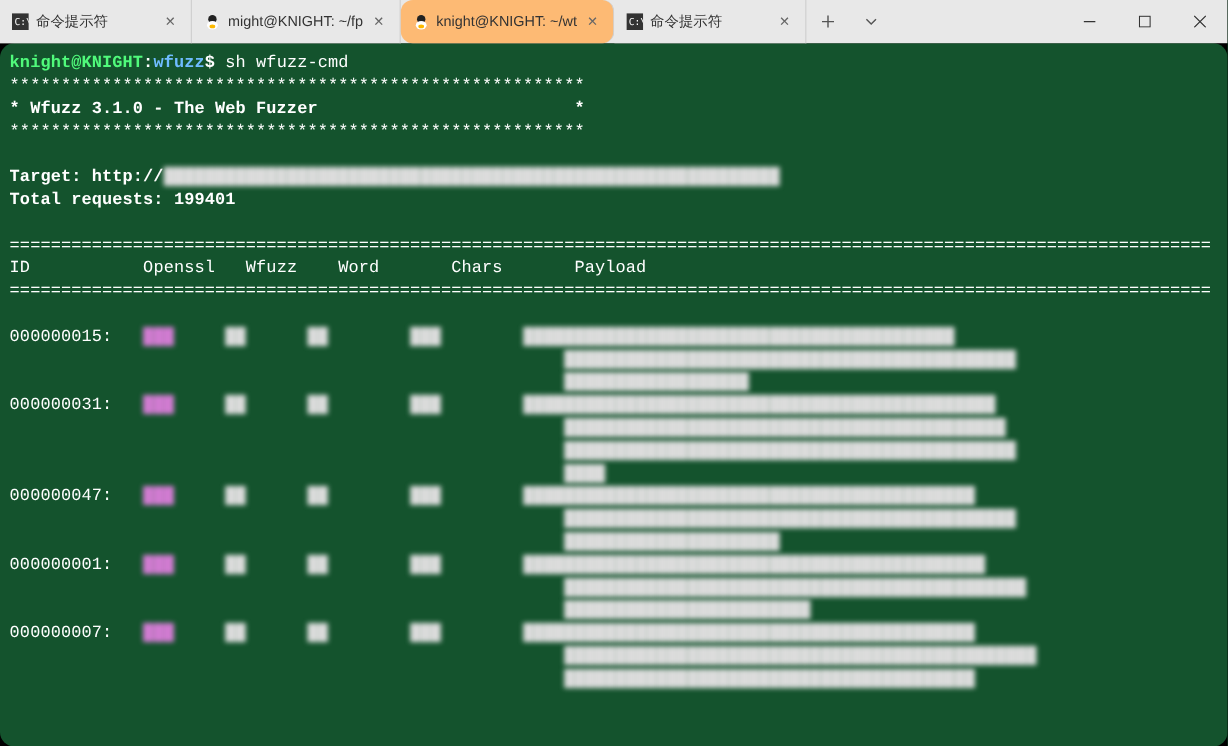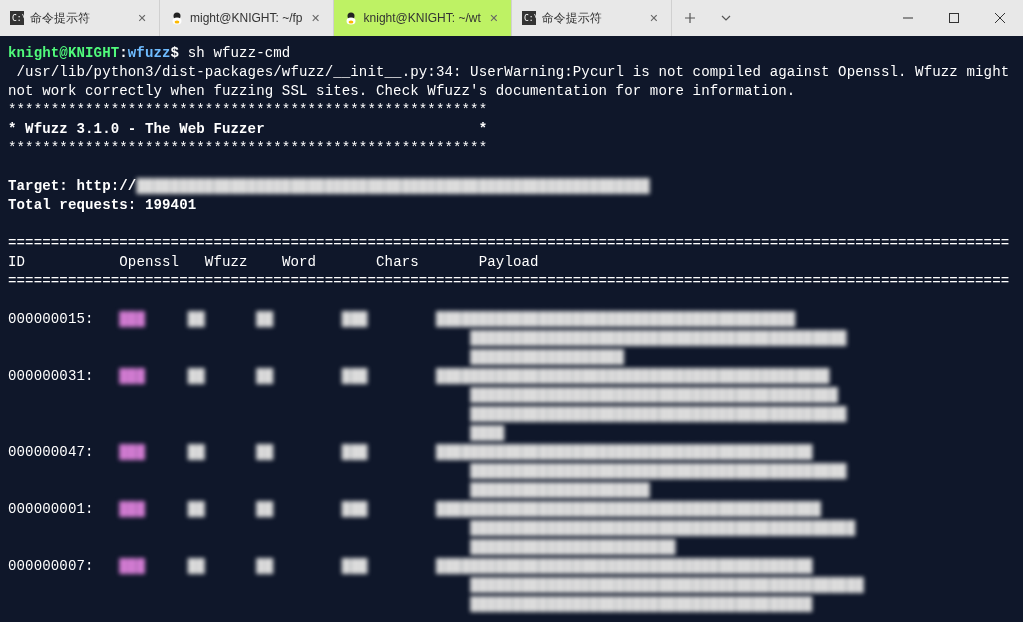--- a/index.html
+++ b/index.html
@@ -32,21 +32,22 @@
       font-family: 'Segoe UI', sans-serif;
       color: #333;
       gap: 6px;
       border-right: 1px solid #d0d0d0;
       min-width: 160px;
       max-width: 200px;
       cursor: pointer;
       background: #e8e8e8;
     }
     .tab.active {
-      background: #bef264;
+      background: #fdba74;
+      border-radius: 10px;
     }
     .tab-icon {
       width: 14px;
       height: 14px;
       display: inline-flex;
       align-items: center;
       justify-content: center;
     }
     .tab-label {
       flex: 1;
@@ -79,29 +80,30 @@
     }
     .win-btn {
       width: 46px;
       display: flex;
       align-items: center;
       justify-content: center;
       cursor: pointer;
       color: #333;
     }
     .terminal {
-      background: #0f172a;
+      background: #14532d;
       color: #ccc;
       padding: 8px 8px;
       font-size: 14.1px;
       line-height: 19px;
       white-space: pre;
       height: calc(100% - 36px);
       overflow: hidden;
       letter-spacing: 0.1px;
+      border-radius: 12px;
     }
     .prompt-user { color: #50fa7b; font-weight: bold; }
     .prompt-sep { color: #fff; font-weight: bold; }
     .prompt-path { color: #6fbcff; font-weight: bold; }
     .prompt-dollar { color: #fff; font-weight: bold; }
     .cmd { color: #fff; }
     .warn { color: #fff; }
     .stars { color: #fff; }
     .header { color: #fff; font-weight: bold; }
     .table-hdr { color: #fff; }
@@ -180,21 +182,21 @@
     </div>
     <div class="win-btn close">
       <svg width="10" height="10" viewBox="0 0 10 10">
           <path d="M0 0l10 10M10 0L0 10" stroke="#333" stroke-width="1"></path>
         </svg>
     </div>
   </div>
 </div>
 
 <div class="terminal"><span class="prompt-user">knight@KNIGHT</span><span class="prompt-sep">:</span><span class="prompt-path">wfuzz</span><span class="prompt-dollar">$</span> <span class="cmd">sh wfuzz-cmd</span>
-<span class="warn" style="white-space:pre-wrap;display:block;"> /usr/lib/python3/dist-packages/wfuzz/__init__.py:34: UserWarning:Pycurl is not compiled against Openssl. Wfuzz might not work correctly when fuzzing SSL sites. Check Wfuzz's documentation for more information.</span><span class="stars">********************************************************</span>
+<span class="stars">********************************************************</span>
 <span class="header">* Wfuzz 3.1.0 - The Web Fuzzer                         *</span>
 <span class="stars">********************************************************</span>
 
 <span class="header">Target: http://</span><span class="blur">████████████████████████████████████████████████████████████</span>
 <span class="header">Total requests: 199401</span>
 
 <span class="table-hdr">=====================================================================================================================</span>
 <span class="table-hdr">ID</span>           <span class="table-hdr">Openssl</span>   <span class="table-hdr">Wfuzz</span>    <span class="table-hdr">Word</span>       <span class="table-hdr">Chars</span>       <span class="table-hdr">Payload</span>
 <span class="table-hdr">=====================================================================================================================</span>
 

